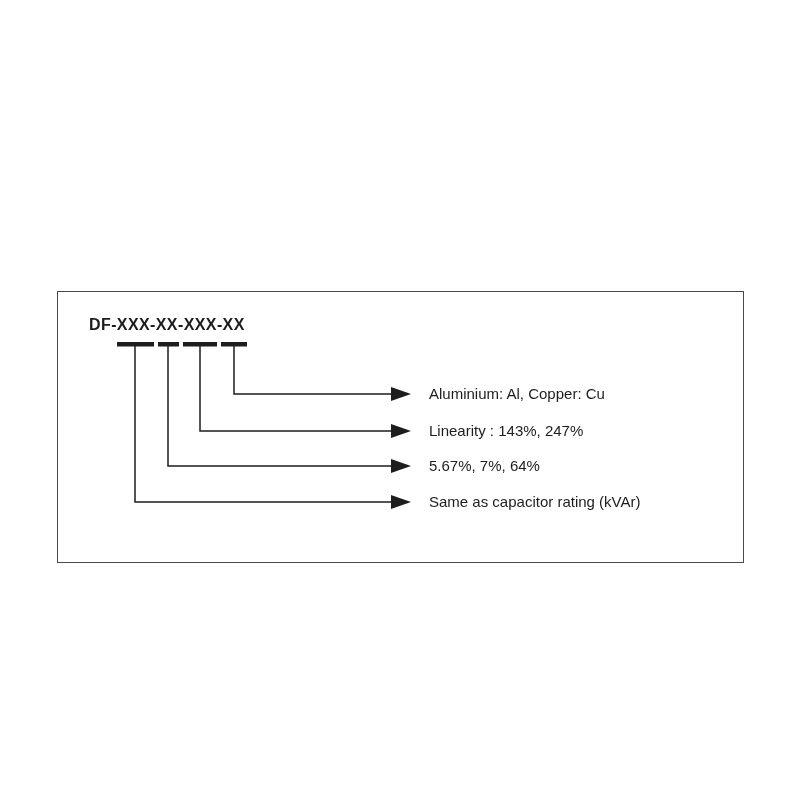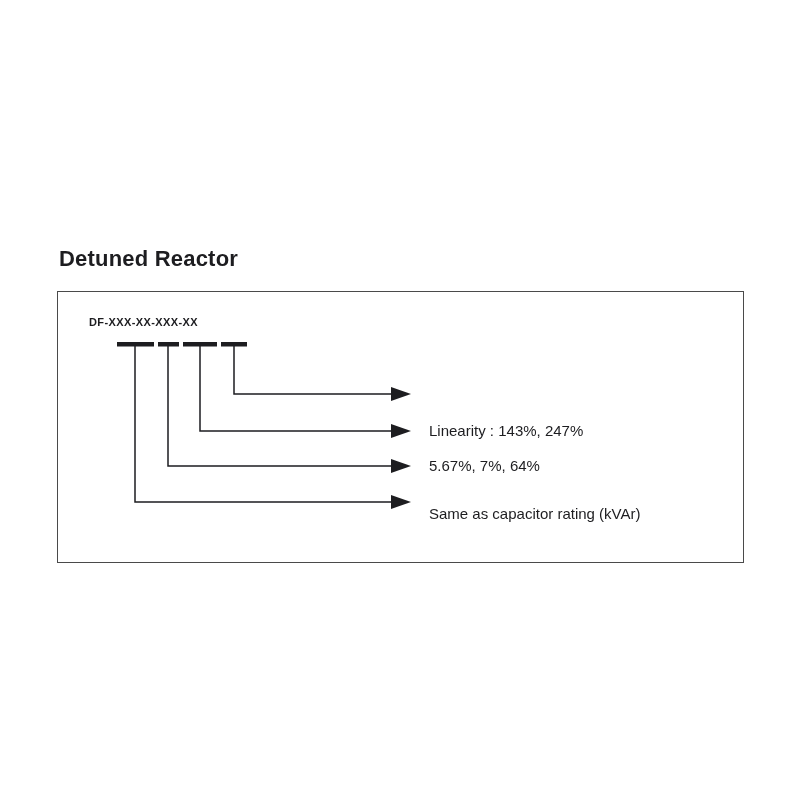--- a/index.html
+++ b/index.html
@@ -33,21 +33,21 @@
     width: 687px;
     height: 272px;
     border: 1px solid #4a4a4a;
     background: #ffffff;
     box-sizing: border-box;
   }
   .part-number {
     position: absolute;
     left: 31px;
     top: 24px;
-    font-size: 11px;
+    font-size: 16px;
     font-weight: bold;
     letter-spacing: 0.4px;
     color: #1d1d20;
     white-space: nowrap;
   }
   .connector-svg {
     position: absolute;
     left: 0;
     top: 0;
     width: 687px;
@@ -60,21 +60,20 @@
     line-height: 20px;
     color: #1d1d20;
     white-space: nowrap;
   }
 </style>
 </head>
 <body>
 
 <div class="page">
 
-  <h1 class="title">Detuned Reactor</h1>
 
   <div class="diagram-box">
 
     <div class="part-number">DF-XXX-XX-XXX-XX</div>
 
     <svg class="connector-svg" viewBox="0 0 687 272" xmlns="http://www.w3.org/2000/svg">
 
       <rect x="59" y="50" width="37" height="4.5" fill="#1d1d20"></rect>
       <rect x="100" y="50" width="21" height="4.5" fill="#1d1d20"></rect>
       <rect x="125" y="50" width="34" height="4.5" fill="#1d1d20"></rect>
@@ -84,21 +83,22 @@
       <polyline points="142,54 142,139 334,139" fill="none" stroke="#1d1d20" stroke-width="1.5"></polyline>
       <polyline points="110,54 110,174 334,174" fill="none" stroke="#1d1d20" stroke-width="1.5"></polyline>
       <polyline points="77,54 77,210 334,210" fill="none" stroke="#1d1d20" stroke-width="1.5"></polyline>
 
       <polygon points="333,95 333,109 353,102" fill="#1d1d20"></polygon>
       <polygon points="333,132 333,146 353,139" fill="#1d1d20"></polygon>
       <polygon points="333,167 333,181 353,174" fill="#1d1d20"></polygon>
       <polygon points="333,203 333,217 353,210" fill="#1d1d20"></polygon>
     </svg>
 
+    <div class="diagram-label" style="top: 92px;">Aluminium: Al, Copper: Cu</div>
 
     <div class="diagram-label" style="top: 129px;">Linearity : 143%, 247%</div>
 
     <div class="diagram-label" style="top: 164px;">5.67%, 7%, 64%</div>
 
-    <div class="diagram-label" style="top: 212px;">Same as capacitor rating (kVAr)</div>
+    <div class="diagram-label" style="top: 200px;">Same as capacitor rating (kVAr)</div>
 
   </div>
 </div>
 
 </body></html>

